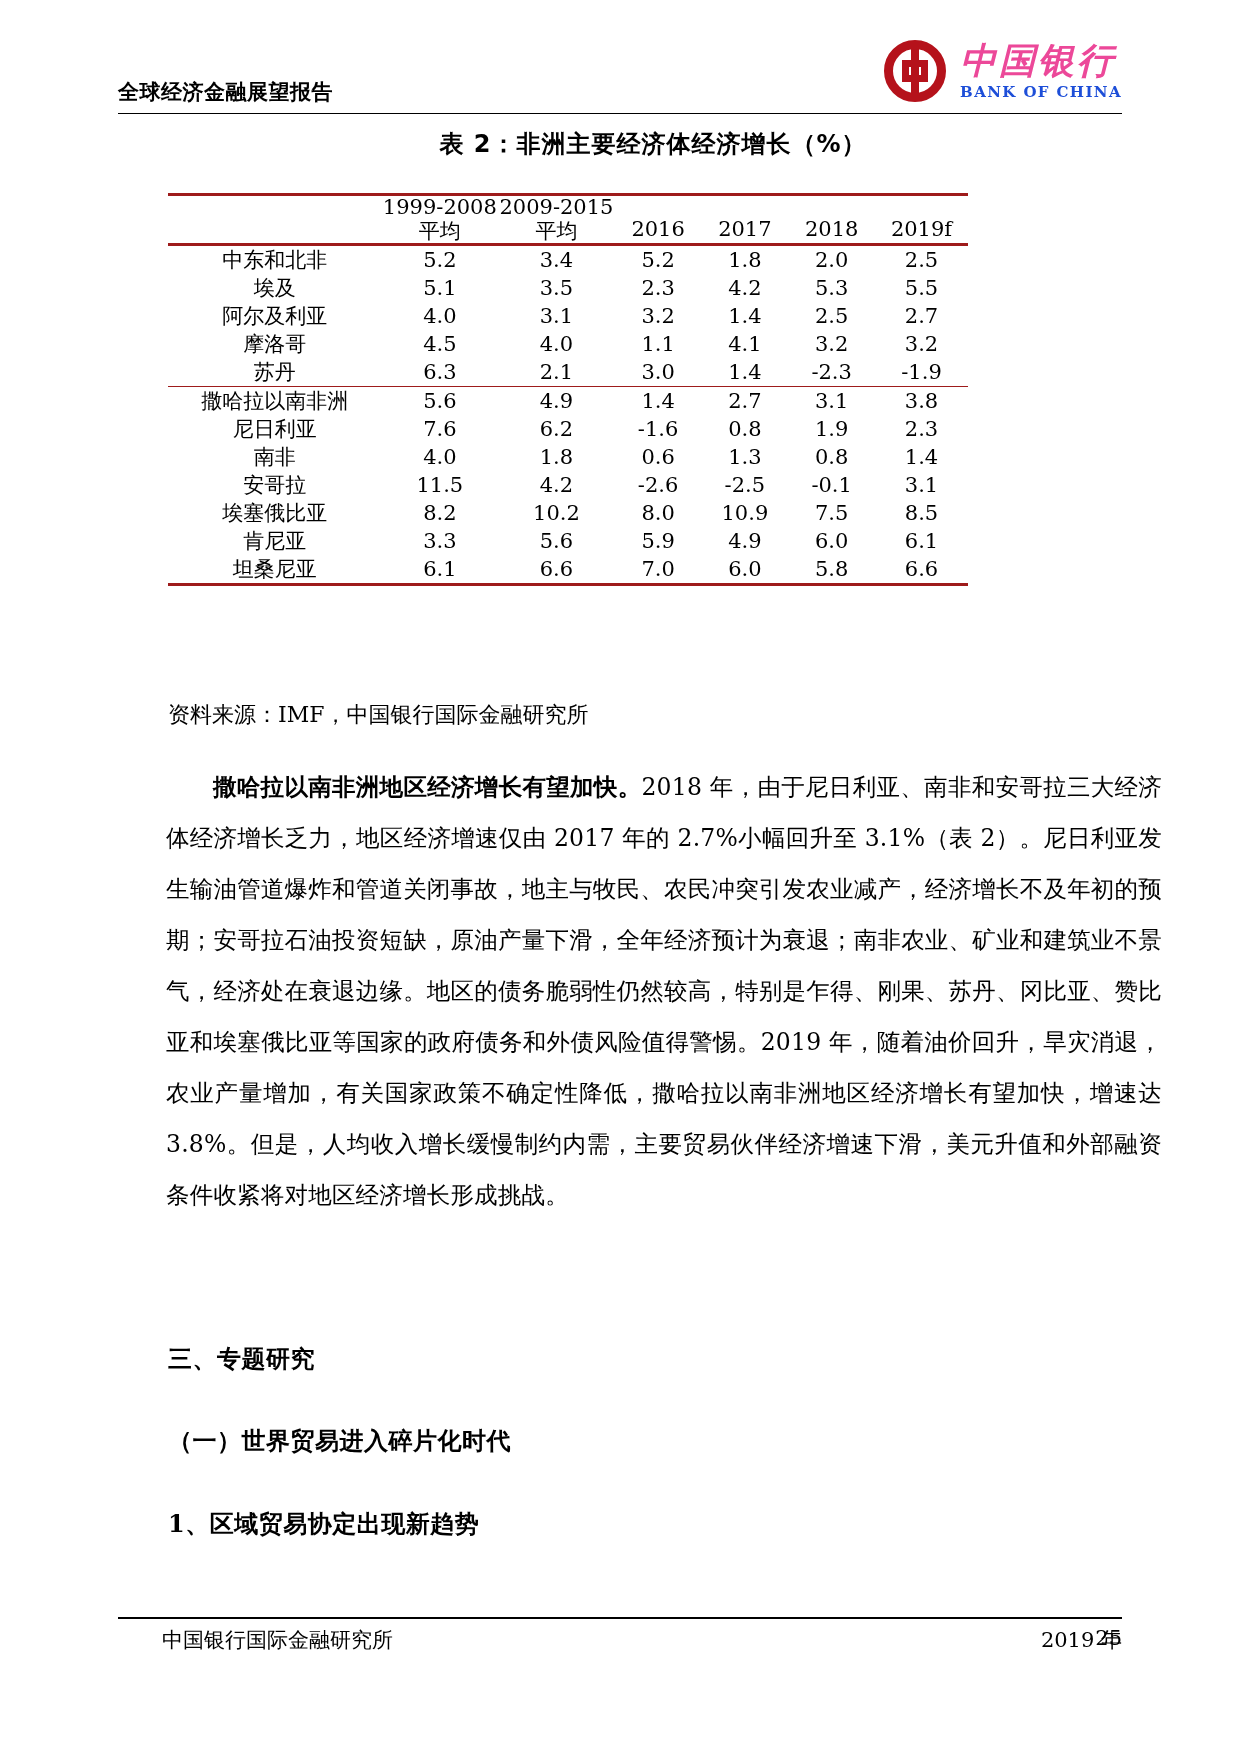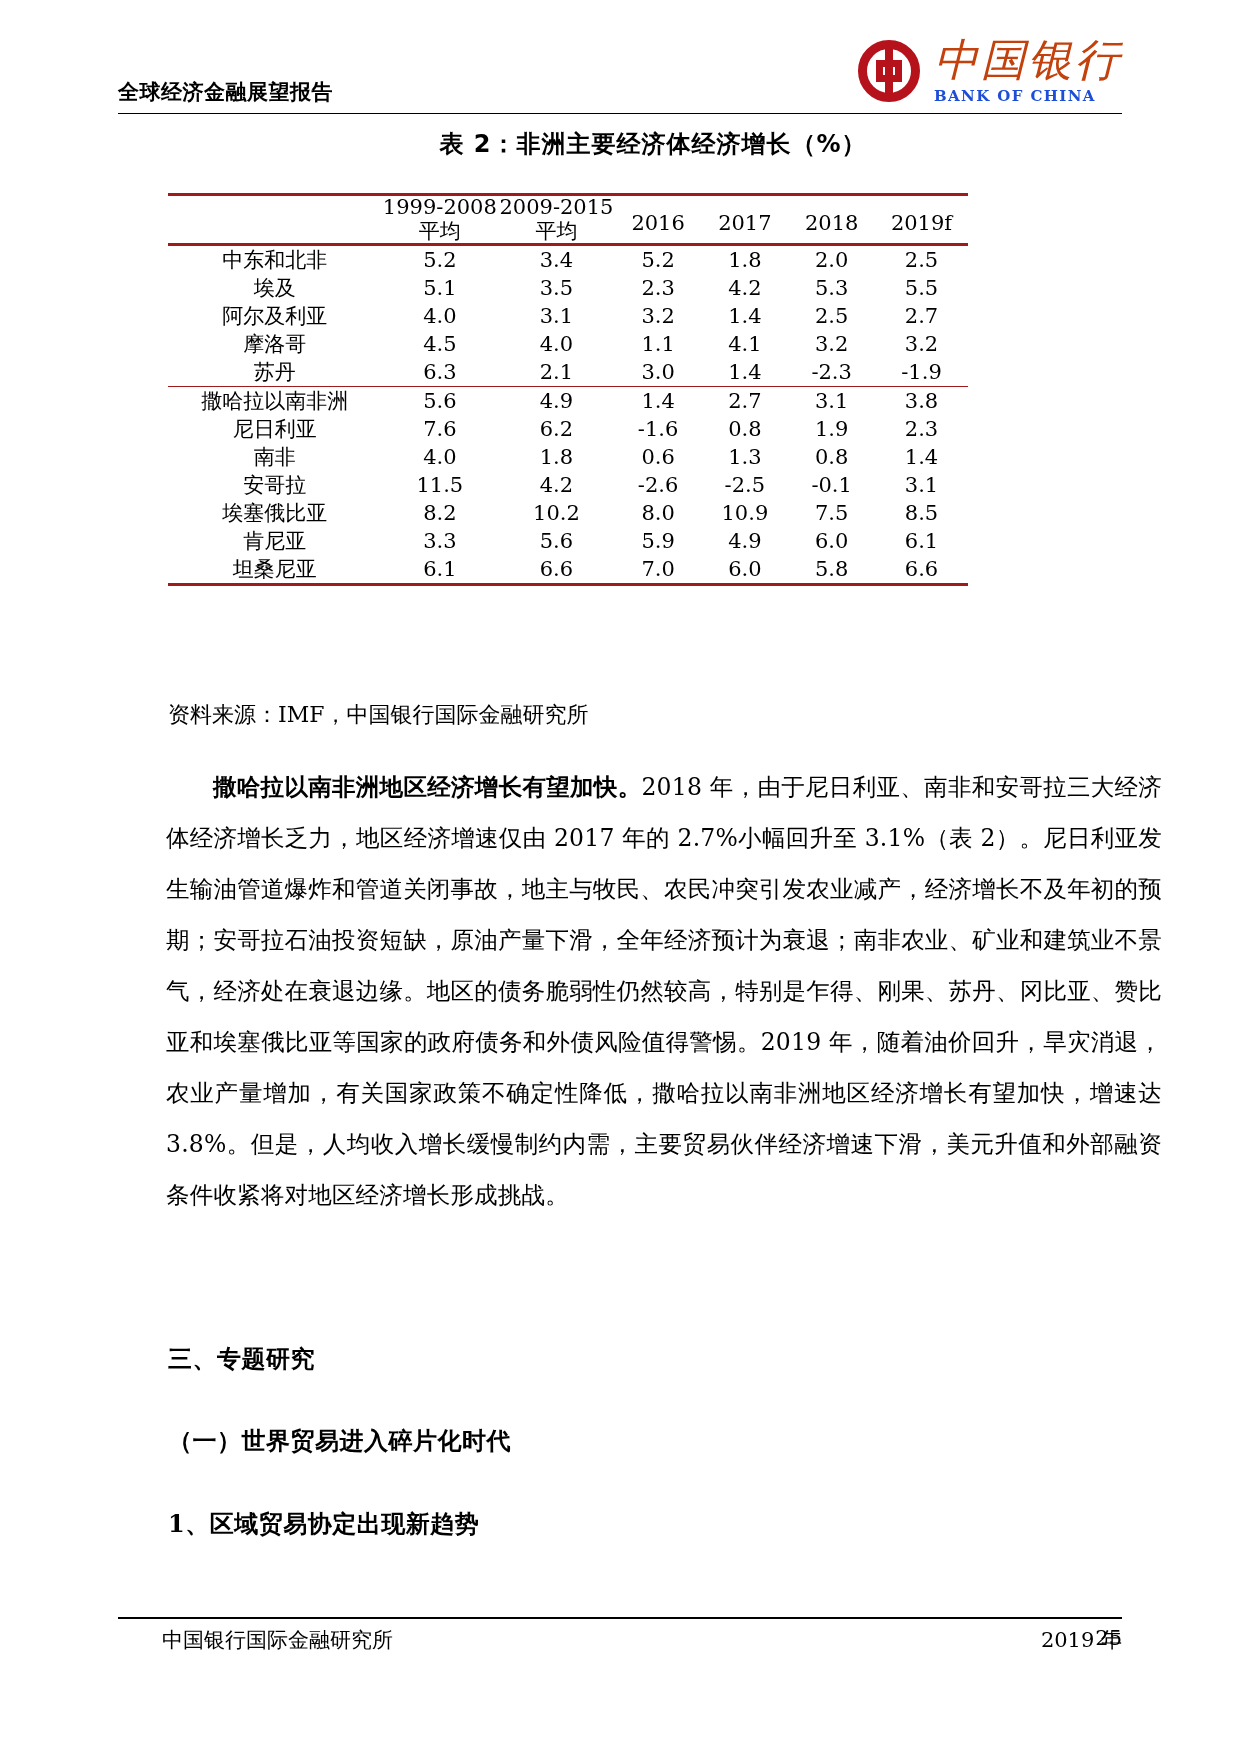--- a/index.html
+++ b/index.html
@@ -97,25 +97,25 @@
     background: #B5121B;
   }
   .logo-text {
     display: flex;
     flex-direction: column;
     justify-content: center;
     line-height: 1;
   }
   .logo-cn {
     font-family: "DejaVu Serif", "Liberation Serif", serif;
-    font-weight: normal;
-    font-size: 44px;
+    font-weight: bold;
+    font-size: 36px;
     font-style: italic;
     letter-spacing: 3px;
-    color: #c2410c;
+    color: #ec4899;
   }
   .logo-en {
     font-family: "DejaVu Serif", "Liberation Serif", serif;
     font-weight: bold;
     font-size: 15px;
     letter-spacing: 1.4px;
     color: #1d4ed8;
     margin-top: 7px;
   }
 
@@ -159,21 +159,21 @@
   th.col-head {
     font-weight: normal;
     font-size: 21px;
     text-align: center;
     vertical-align: bottom;
     padding: 6px 0 7px 0;
     line-height: 1.12;
   }
   th.col-head .lineA { display: block; }
   th.col-head .lineB { display: block; }
-  th.col-head.single { vertical-align: bottom; padding-bottom: 8px; margin-top: 32px; }
+  th.col-head.single { vertical-align: bottom; padding-bottom: 2px; margin-top: 32px; }
 
   td.rowname {
     font-size: 21px;
     text-align: center;
     padding: 3.0px 0;
     white-space: nowrap;
   }
   td.num {
     font-size: 21px;
     text-align: center;

